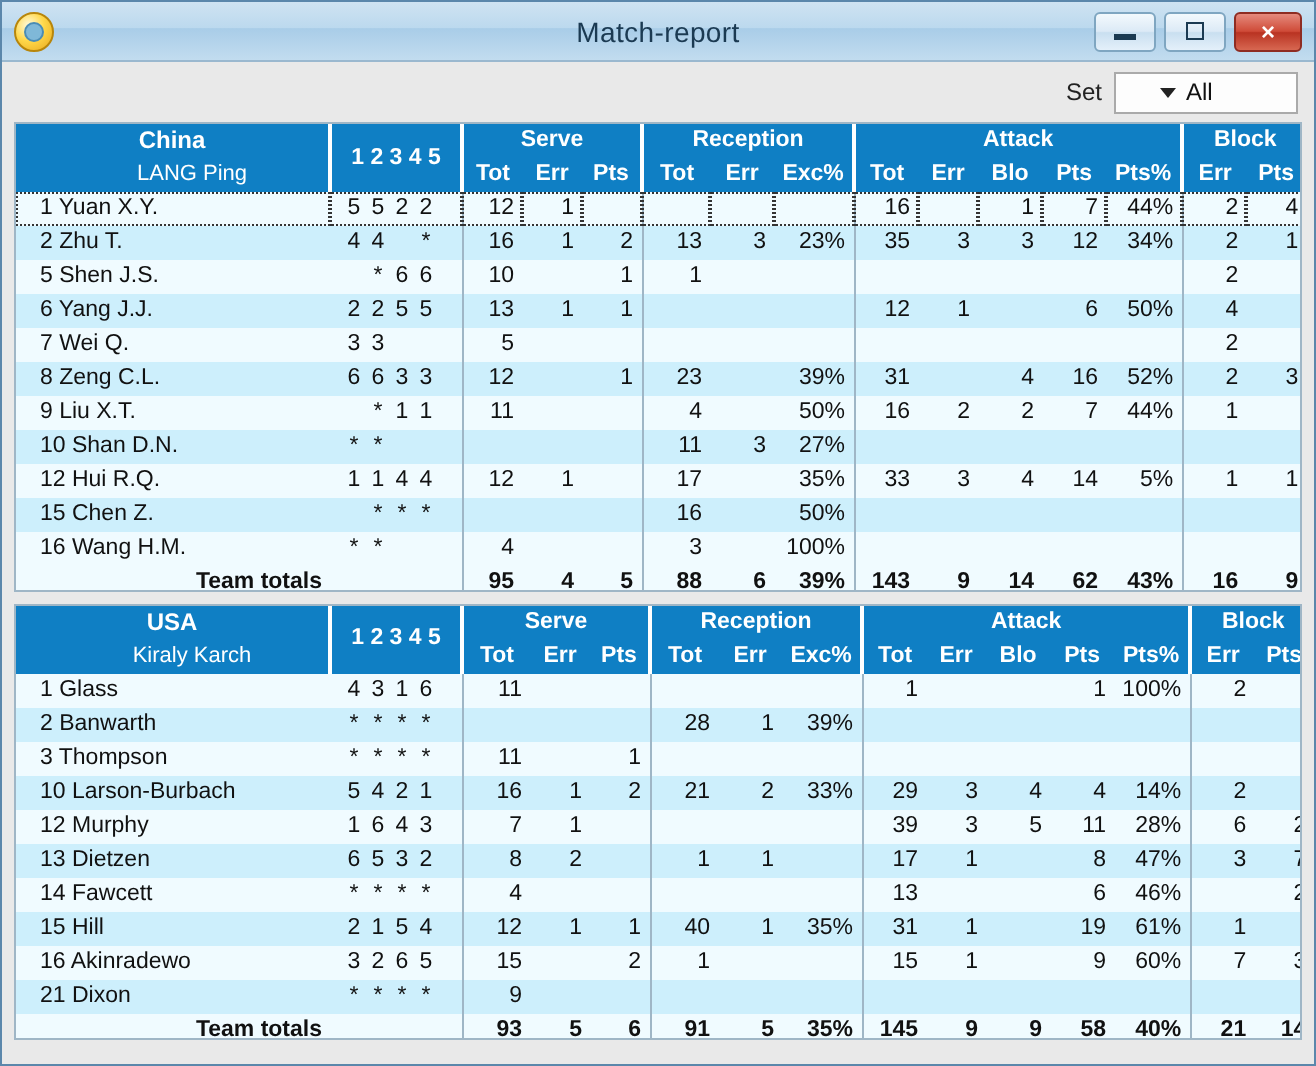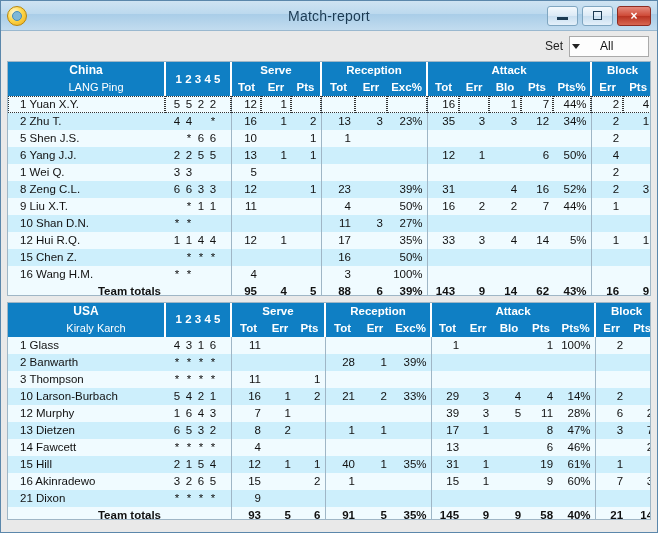--- a/index.html
+++ b/index.html
@@ -58,23 +58,23 @@
   .glyph-max{display:block;width:9px;height:9px;border:1.5px solid #1b3a52;box-sizing:border-box;}
   
   .toolbar{
     flex:0 0 30px;height:30px;box-sizing:border-box;
     background:#e9e9e9;
     display:flex;align-items:center;justify-content:flex-end;
     padding-right:8px;gap:6px;
   }
   .set-label{font-size:12px;color:#222;}
   .set-combo{
-    width:80px;height:21px;box-sizing:border-box;
+    width:92px;height:21px;box-sizing:border-box;
     border:1px solid #aaa;background:#fdfdfd;
-    display:flex;align-items:center;gap:20px;padding-left:2px;
+    display:flex;align-items:center;gap:5px;padding-left:22px;
     font-size:12px;color:#111;
   }
   .caret{
     width:0;height:0;border-left:4px solid transparent;border-right:4px solid transparent;
     border-top:5px solid #222;
   }
   
   .content{
     flex:1 1 auto;min-height:0;
     padding:0 6px 6px 6px;box-sizing:border-box;
@@ -253,21 +253,21 @@
                 <td></td>
                 <td class="sep">12</td>
                 <td>1</td>
                 <td></td>
                 <td>6</td>
                 <td>50%</td>
                 <td class="sep">4</td>
                 <td></td>
               </tr>
               <tr class="odd">
-                <td class="player">1 Wei Q.</td>
+                <td class="player">7 Wei Q.</td>
                 <td class="sets"><span>3</span><span>3</span><span></span><span></span><span></span></td>
                 <td class="sep">5</td>
                 <td></td>
                 <td></td>
                 <td class="sep"></td>
                 <td></td>
                 <td></td>
                 <td class="sep"></td>
                 <td></td>
                 <td></td>

